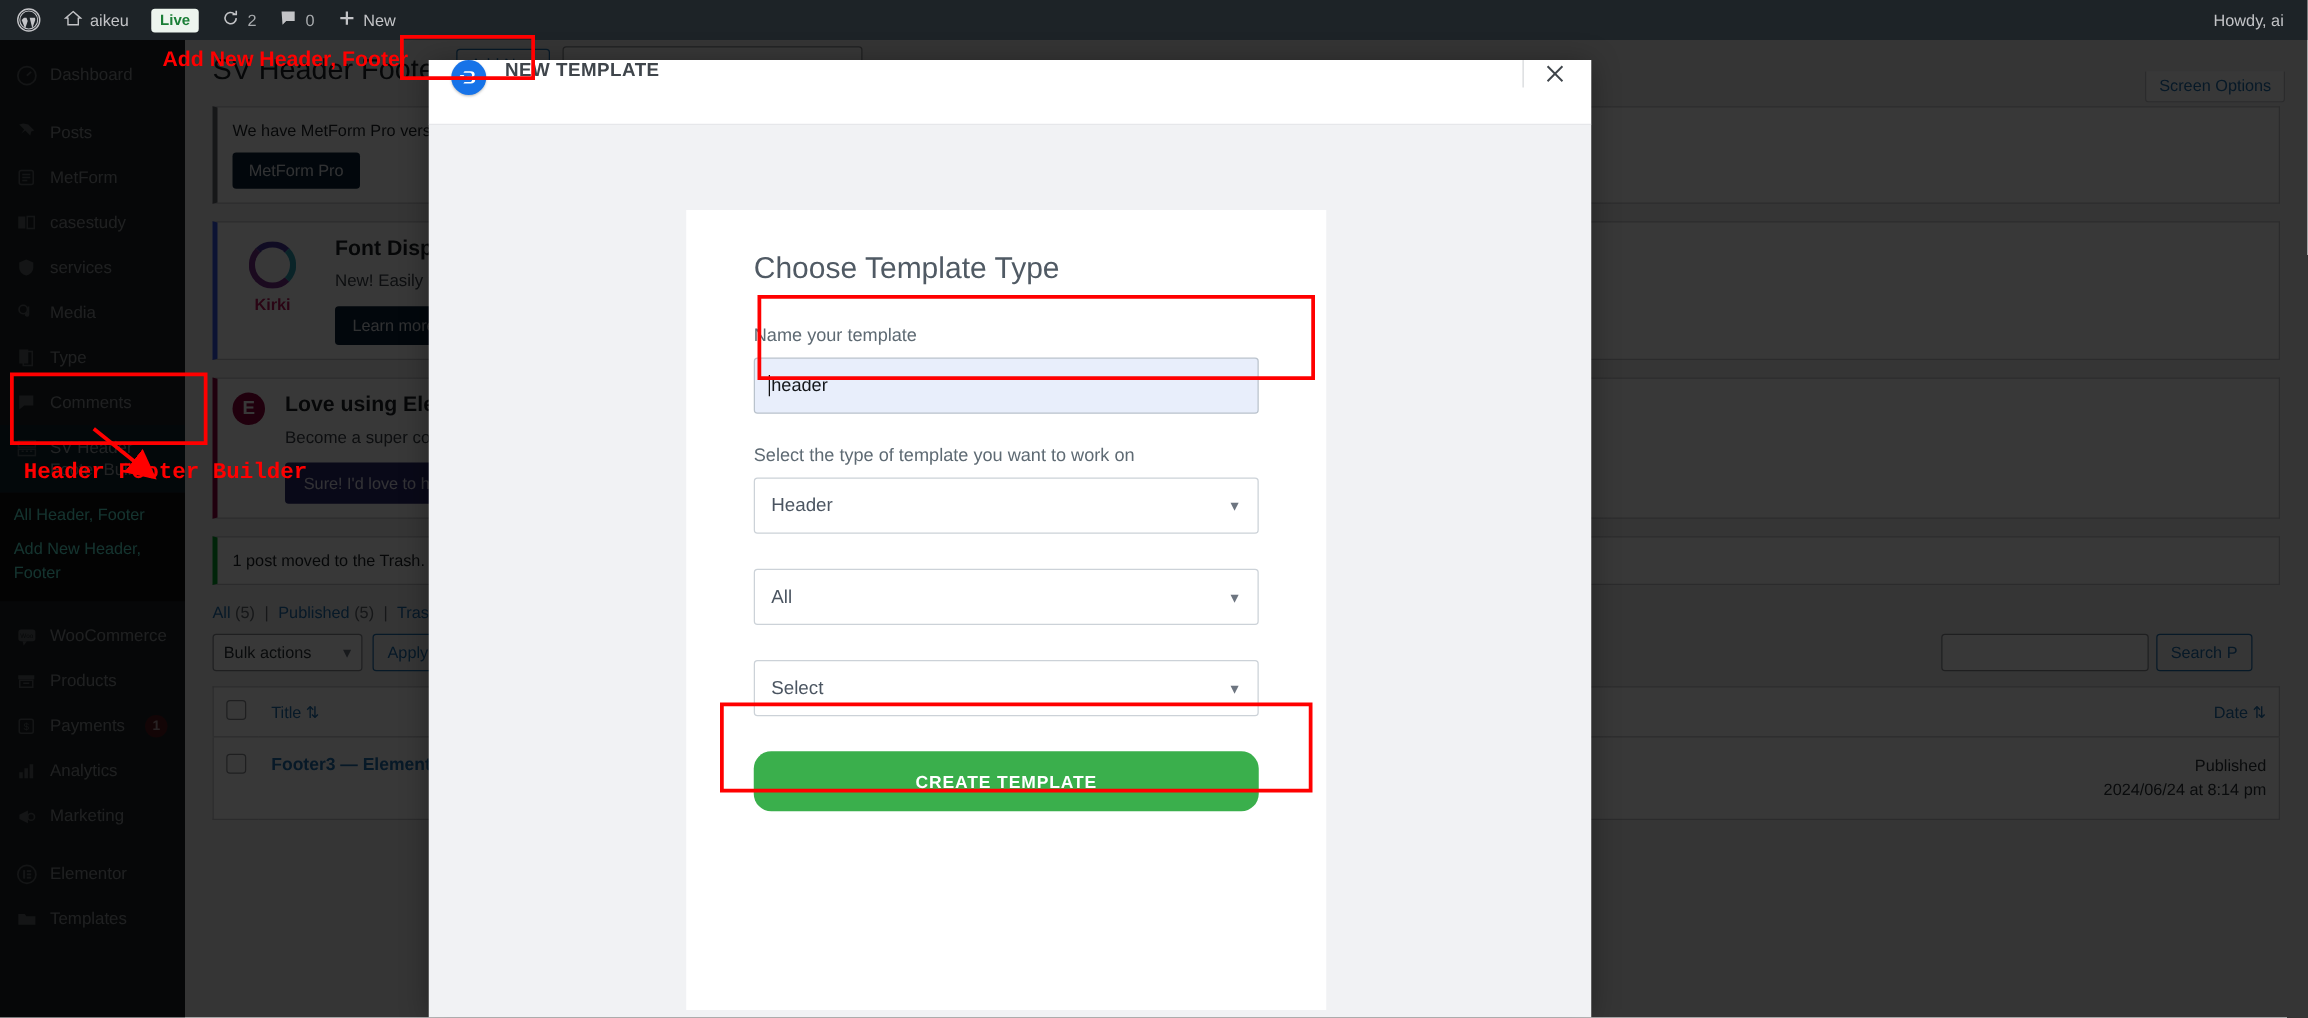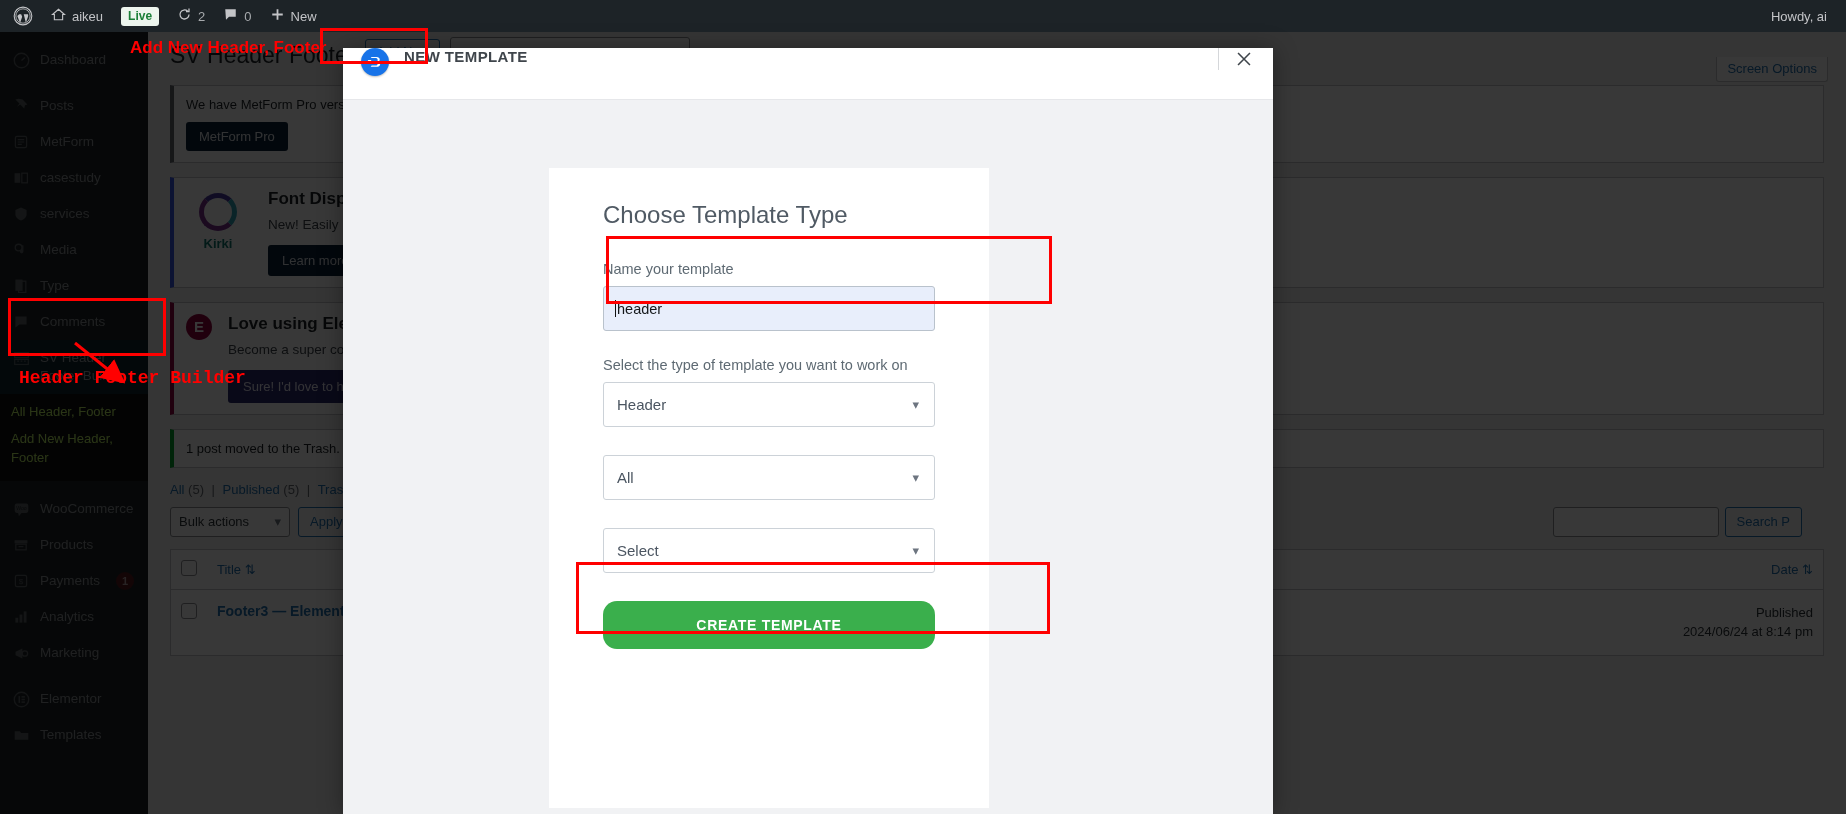--- a/index.html
+++ b/index.html
@@ -44,21 +44,21 @@
   .menu-item .mi-ico { width: 20px; min-width: 20px; height: 18px; display:flex; align-items:center; justify-content:center; opacity:.55; }
   .menu-item.current {
     background: #10242e; color: #9aa0a5; position: relative;
   }
   .menu-item.current::after {
     content: ""; position: absolute; right: -8px; top: 50%; margin-top: -8px;
     border-top: 8px solid transparent; border-bottom: 8px solid transparent;
     border-right: 8px solid #10242e;
   }
   .submenu { background: #0e0f11; padding: 4px 0 10px 11px; }
-  .submenu-item { color: #bef264; font-size: 13px; line-height: 19px; padding: 4px 0; }
+  .submenu-item { color: #5eead4; font-size: 13px; line-height: 19px; padding: 4px 0; }
   .badge-count {
     display: inline-flex; align-items: center; justify-content: center;
     min-width: 18px; height: 18px; border-radius: 9px;
     background: #57181c; color: #b5a0a2; font-size: 11px; font-weight: 600;
     margin-left: 7px; padding: 0 5px;
   }
   .mi-label { flex: 1; }
 
   
   .content {
@@ -97,21 +97,21 @@
     display: inline-block; background: #0b2239; color: #dfe3e8;
     font-size: 13px; padding: 7px 13px; border-radius: 3px;
   }
   .kirki-notice { display: flex; gap: 18px; align-items: flex-start; border-left-color: #3858e9; }
   .kirki-logo-wrap { width: 64px; text-align: center; padding-top: 4px; }
   .kirki-ring {
     width: 38px; height: 38px; border-radius: 50%;
     border: 5px solid #7a2f8f; border-right-color: #2ea3b7; border-top-color: #4b3aa0;
     margin: 0 auto 5px;
   }
-  .kirki-name { font-size: 13px; font-weight: 700; color: #0f766e; }
+  .kirki-name { font-size: 13px; font-weight: 700; color: #be185d; }
   .nt-title { font-size: 17px; font-weight: 700; color: #1d2327; margin: 0 0 8px; }
   .nt-text { font-size: 13.5px; color: #3c434a; margin: 0 0 13px; }
   .btn-blueish { display:inline-block; background:#0b2239; color:#d9dde3; font-size:13px; padding:8px 14px; border-radius:3px; }
   .elementor-notice { display:flex; gap:16px; align-items:flex-start; border-left-color:#93003f; }
   .el-circle {
     width: 26px; height: 26px; border-radius: 50%; background: #92003b;
     color:#fff; display:flex; align-items:center; justify-content:center; font-size:15px; font-weight:700;
   }
   .btn-purple { display:inline-block; background:#2b2a6e; color:#e3e2f2; font-size:13px; padding:9px 15px; border-radius:3px; }
   .notice-success { border-left-color: #00a32a; }
@@ -171,21 +171,21 @@
   .modal-title {
     font-size: 15px; font-weight: 700; letter-spacing: .4px;
     color: #3f454b; margin-left: 15px;
   }
   .modal-head-right { margin-left: auto; display: flex; align-items: center; gap: 14px; padding-right: 18px; }
   .vdiv { width: 1px; height: 22px; background: #d5d7da; }
   .close-x { width: 22px; height: 22px; color: #3f454b; }
 
   .modal-body { flex: 1; overflow: hidden; position: relative; }
   .card {
-    position: absolute; left: 206px; top: 68px; width: 440px; min-height: 640px;
+    position: absolute; left: 206px; top: 68px; width: 512px; min-height: 640px;
     background: #fff; padding: 33px 54px 20px;
   }
   .card h2 { font-size: 24px; font-weight: 400; color: #505a64; margin: 0 0 32px; }
   .field-label { font-size: 14.5px; color: #5e6a73; margin-bottom: 9px; }
   .text-input {
     height: 45px; border: 1px solid #b9c2cc; border-radius: 3px;
     background: #e8eefb; display: flex; align-items: center; padding: 0 11px;
     font-size: 14.5px; color: #15181b; margin-bottom: 26px; position: relative;
   }
   .caret { width: 1px; height: 17px; background: #111; margin-right: 1px; }

